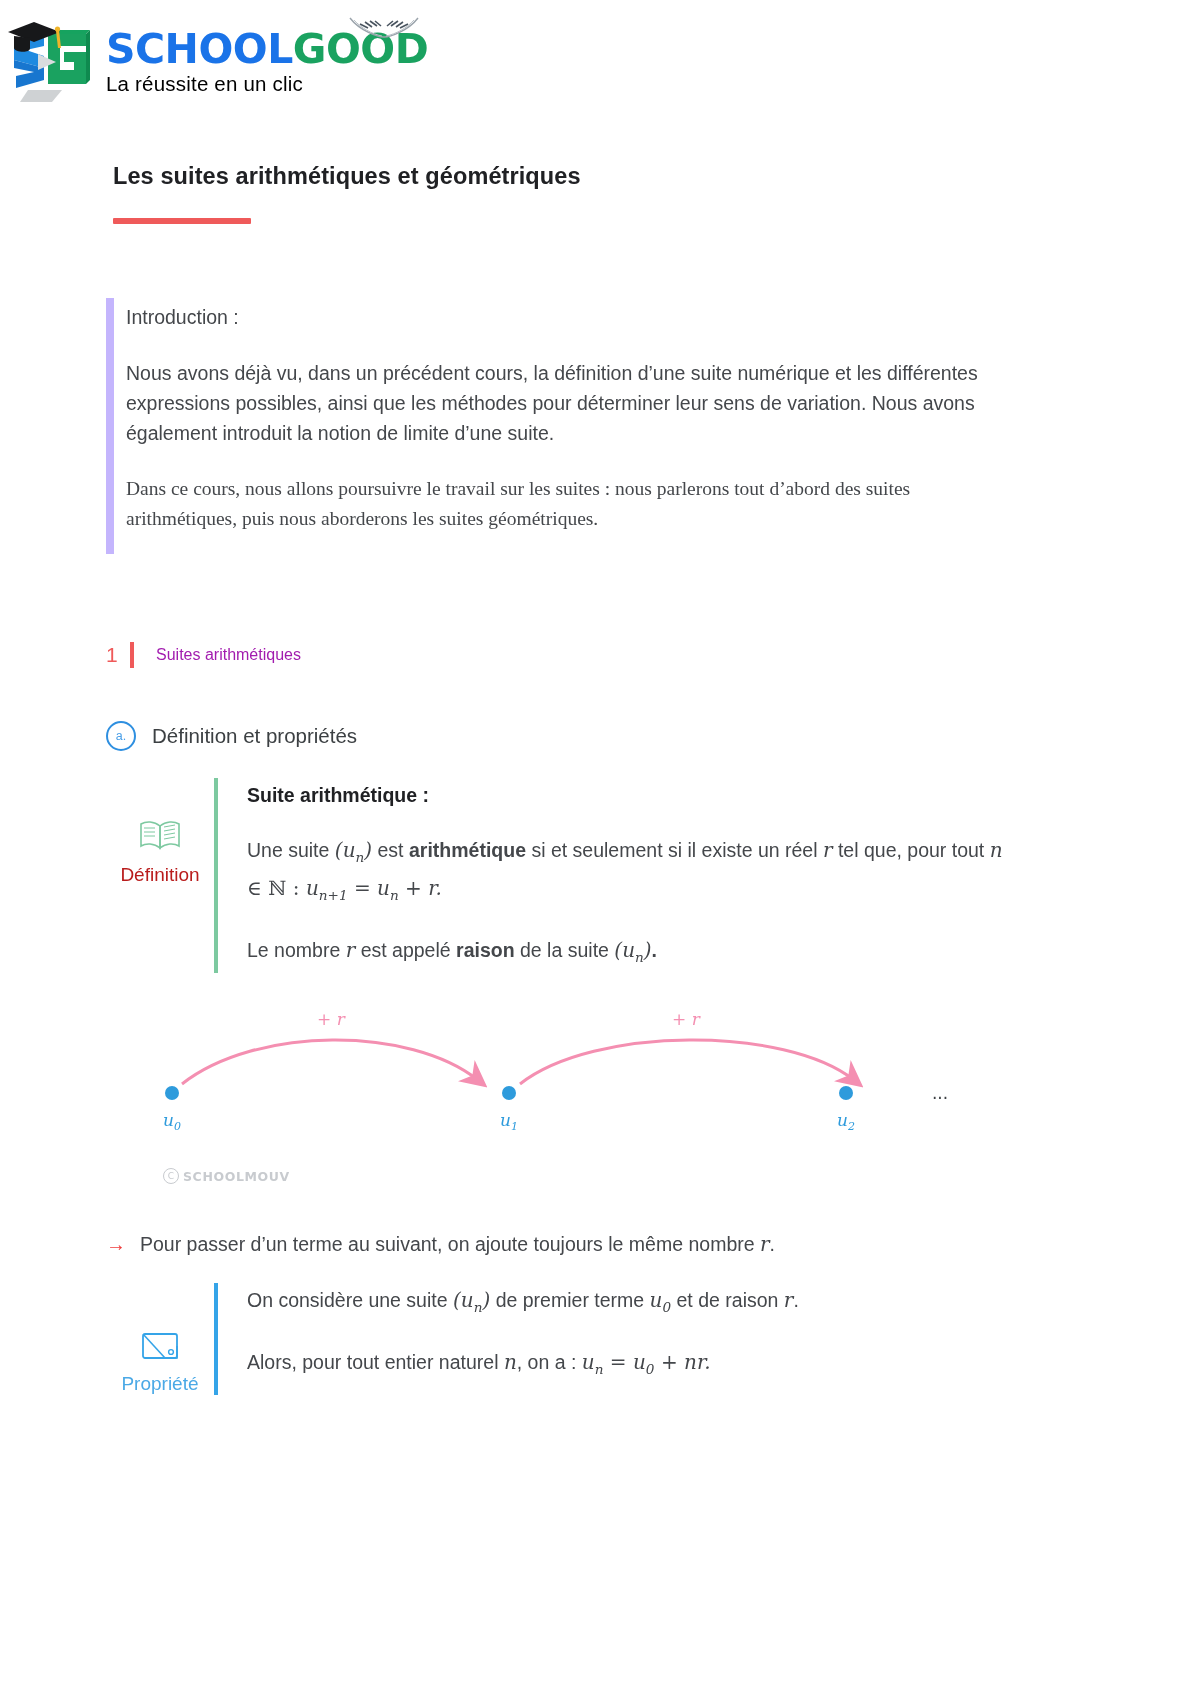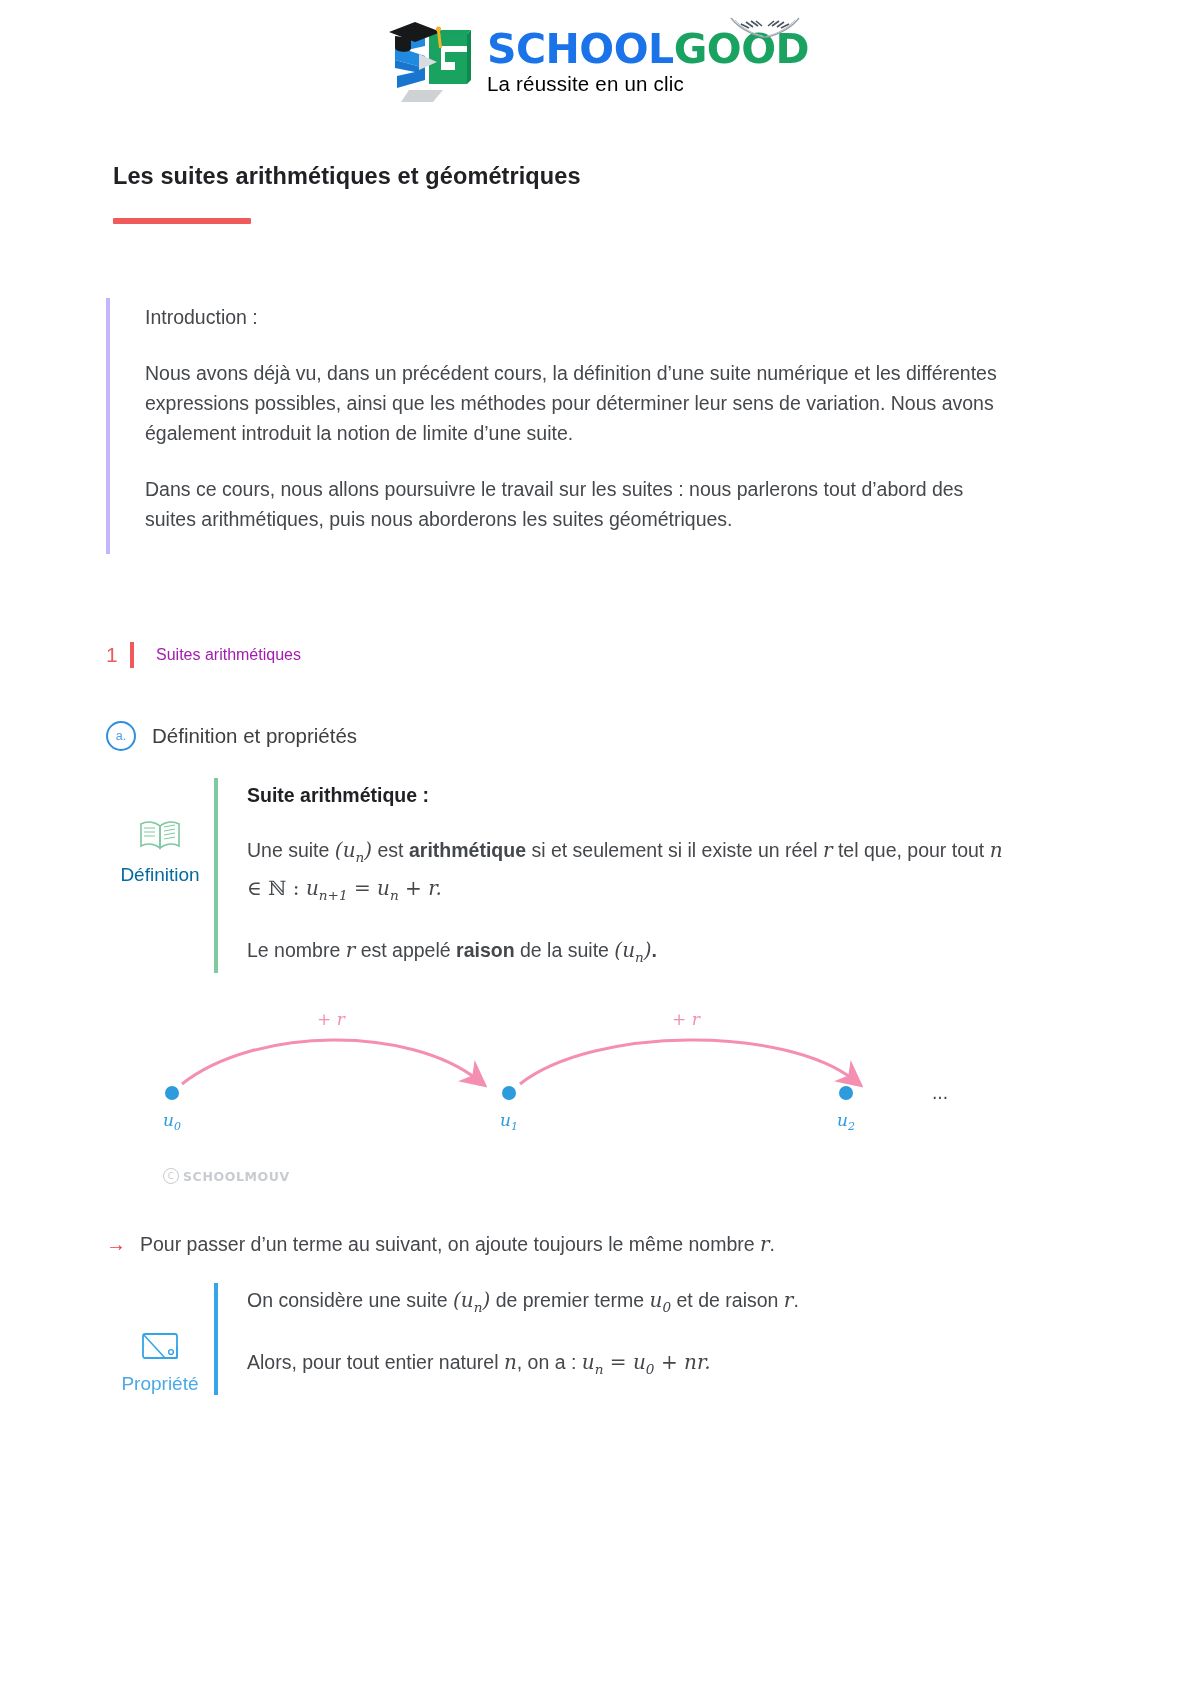--- a/index.html
+++ b/index.html
@@ -10,21 +10,21 @@
     font-family:"Liberation Sans", sans-serif;
     color:#3c4043;
     position:relative;
     overflow:hidden;
   }
   .page { position:relative; width:1190px; height:1684px; }
 
   
   .logo-wrap{
     position:absolute; left:0; top:14px; width:1190px;
-    display:flex; justify-content:center; align-items:flex-start;
+    display:flex; align-items:flex-start;
   }
   .logo{ display:flex; align-items:center; gap:10px; }
   .logo-mark{ width:96px; height:92px; position:relative; flex:0 0 auto; }
   .logo-text{ display:flex; flex-direction:column; justify-content:center; margin-top:4px; position:relative;}
   .logo-word{
     font-size:41px; font-weight:bold; letter-spacing:-0.5px; line-height:1;
     font-family:"DejaVu Sans", sans-serif;
   }
   .logo-word .s1{ color:#1a73e8; }
   .logo-word .s2{ color:#1aa260; }
@@ -41,28 +41,28 @@
     letter-spacing:0.1px;
   }
   .title-rule{
     position:absolute; left:113px; top:218px;
     width:138px; height:6px; background:#ef5a5a; border-radius:1px;
   }
 
   
   .intro{
     position:absolute; left:106px; top:298px; width:900px;
-    border-left:4px solid #c4b5fd;
-    padding:4px 0 4px 35px;
+    border-left:8px solid #c4b5fd;
+    padding:4px 0 4px 12px;
     box-sizing:border-box;
   }
   .intro p{
     margin:0 0 26px 0; font-size:19.5px; line-height:30px; color:#44474b;
   }
-  .intro p:last-child{ margin-bottom:16px; }
+  .intro p:last-child{ margin-bottom:16px;font-family:Liberation Serif, serif; }
 
   
   .section-head{
     position:absolute; left:106px; top:642px;
     display:flex; align-items:center; gap:0;
   }
   .section-num{
     font-size:21px; color:#ef5a5a; width:24px; display:inline-block;
   }
   .section-bar{
@@ -94,21 +94,21 @@
     font-size:19px; margin-top:6px; white-space:nowrap;
   }
   .callout-bar{ width:4px; flex:0 0 4px; }
   .callout-body{ padding-left:29px; }
   .callout-body p{ margin:2px 0 24px 0; font-size:19.5px; line-height:31px; color:#44474b; }
   .callout-body p:last-child{ margin-bottom:0; }
   .callout-body .lead{ font-weight:bold; color:#202124; }
 
   .def{ left:106px; top:778px; width:900px; }
   .def .callout-bar{ background:#7dc9a0; }
-  .def .callout-kind{ color:#0369a1; }
+  .def .callout-kind{ color:#b91c1c; }
 
   .prop{ left:106px; top:1283px; width:900px; }
   .prop .callout-bar{ background:#35a4e8; }
   .prop .callout-kind{ color:#4ba9e6; }
   .prop .callout-icon{ margin-top:46px; }
 
   
   .m{ font-family:"DejaVu Serif", serif; font-style:italic; font-size:20px; }
   .m sub{ font-size:0.68em; font-style:italic; }
   .mop{ font-family:"DejaVu Serif", serif; font-style:normal; font-size:20px; }

